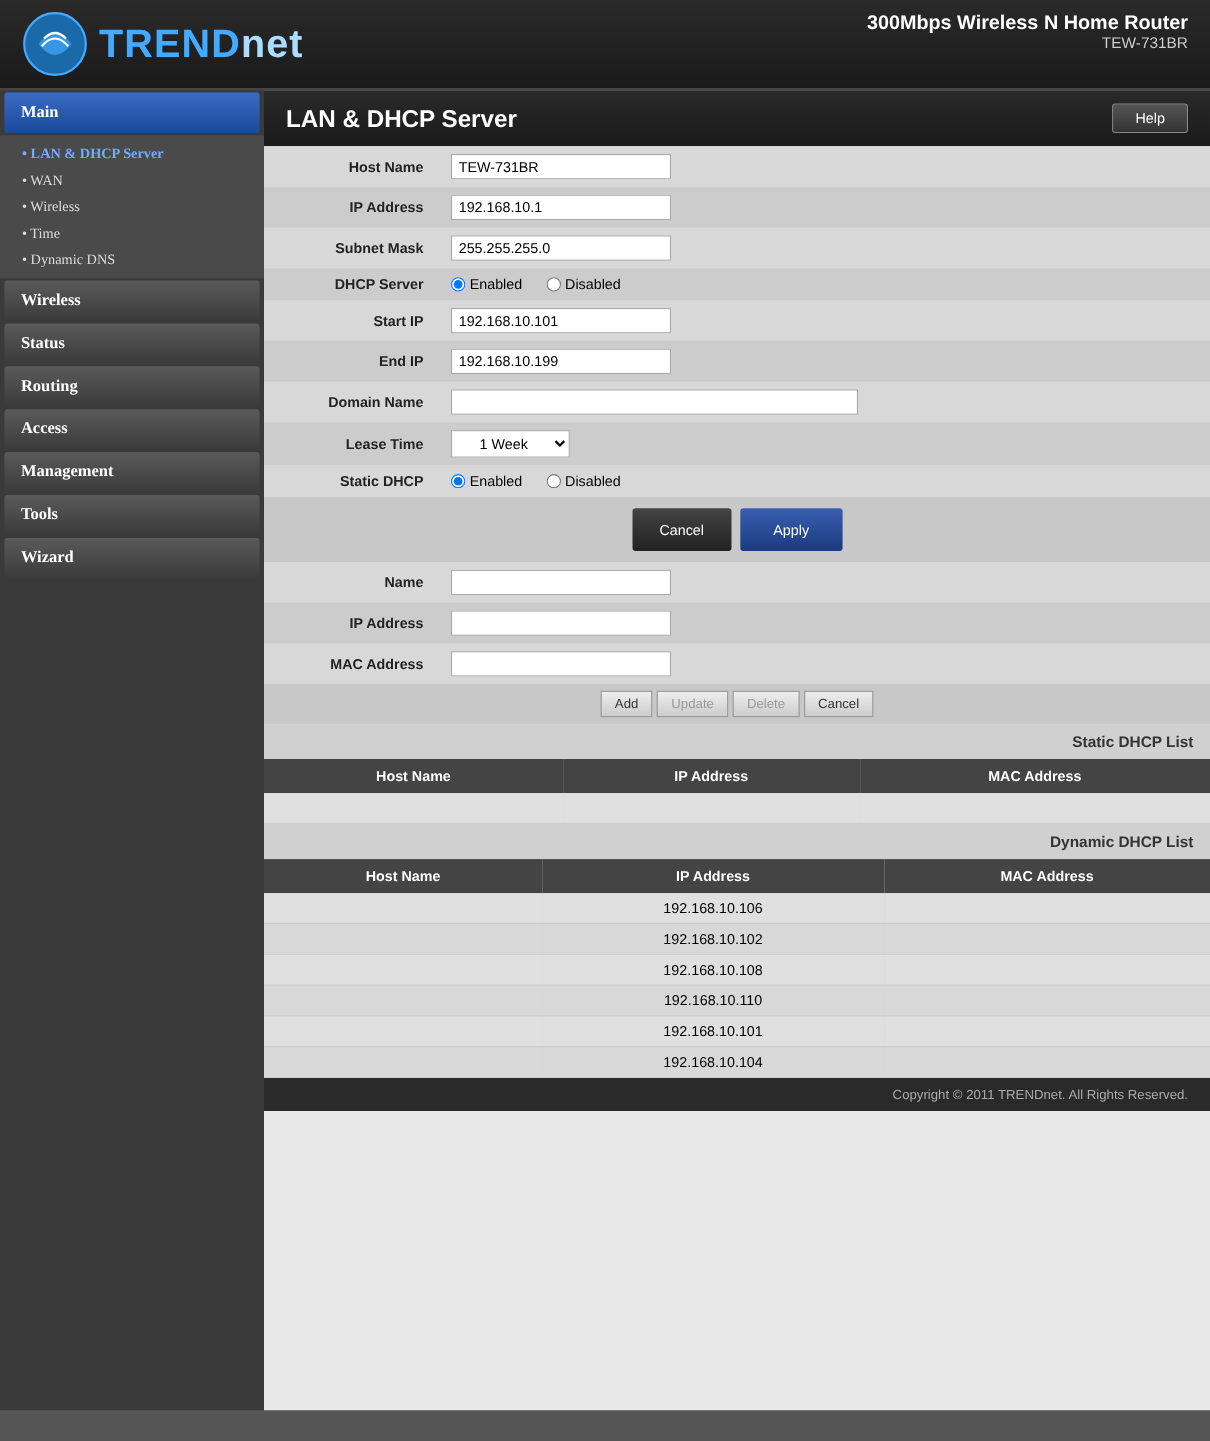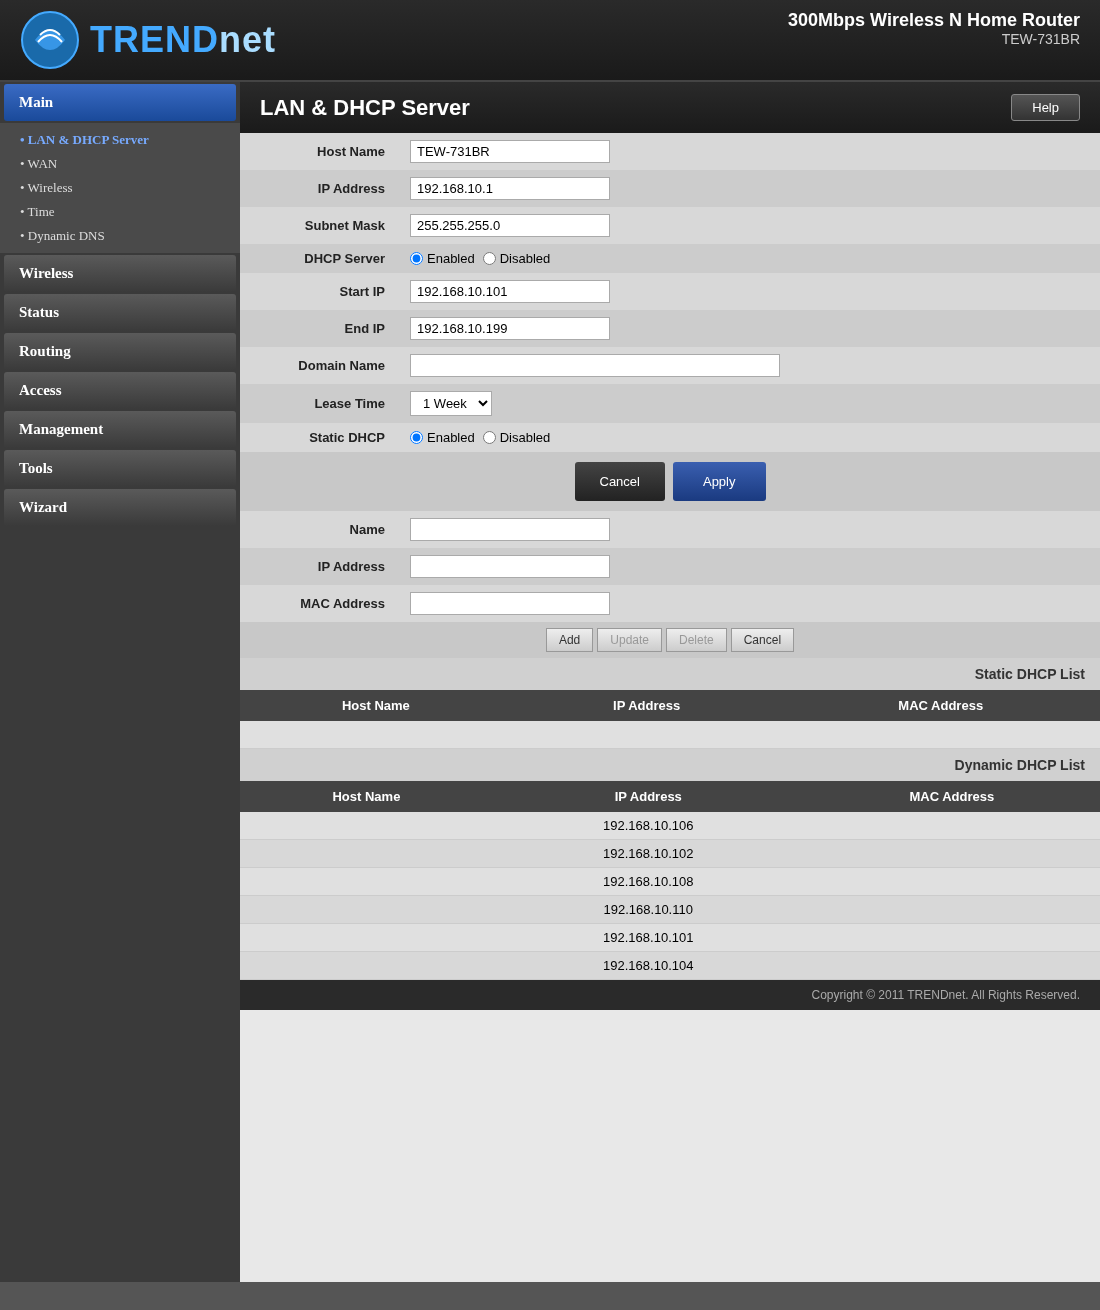--- a/index.html
+++ b/index.html
@@ -157,31 +157,31 @@
       font-size: 13px;
       background: white;
       width: 200px;
     }
     .form-input-wide {
       width: 370px;
     }
     .radio-group {
       display: flex;
       align-items: flex-start;
-      gap: 8px;
+      gap: 22px;
     }
     .radio-group label {
       display: flex;
       align-items: center;
       gap: 4px;
       cursor: pointer;
     }
     .select-lease {
       border: 1px solid #aaa;
-      padding: 3px 8px;
+      padding: 3px 21px;
       font-size: 13px;
       background: white;
     }
 
     
     .buttons-row {
       background: #c8c8c8;
       padding: 10px 15px;
       display: flex;
       gap: 8px;

